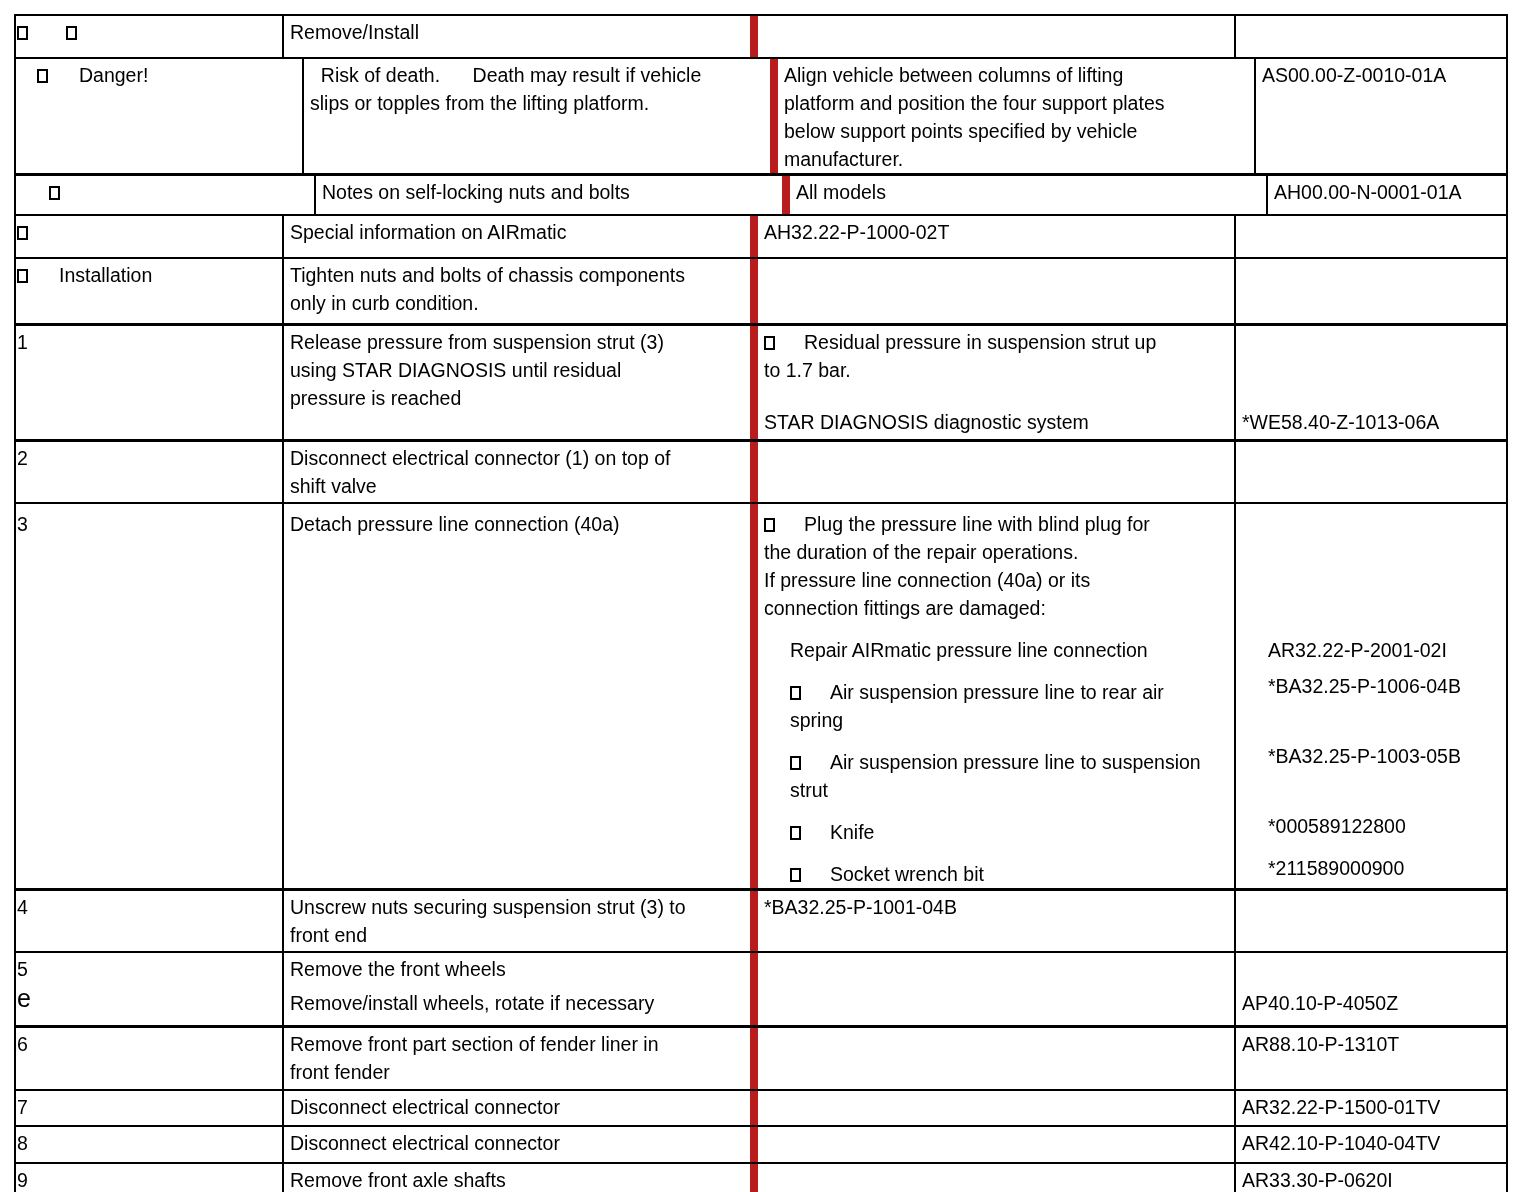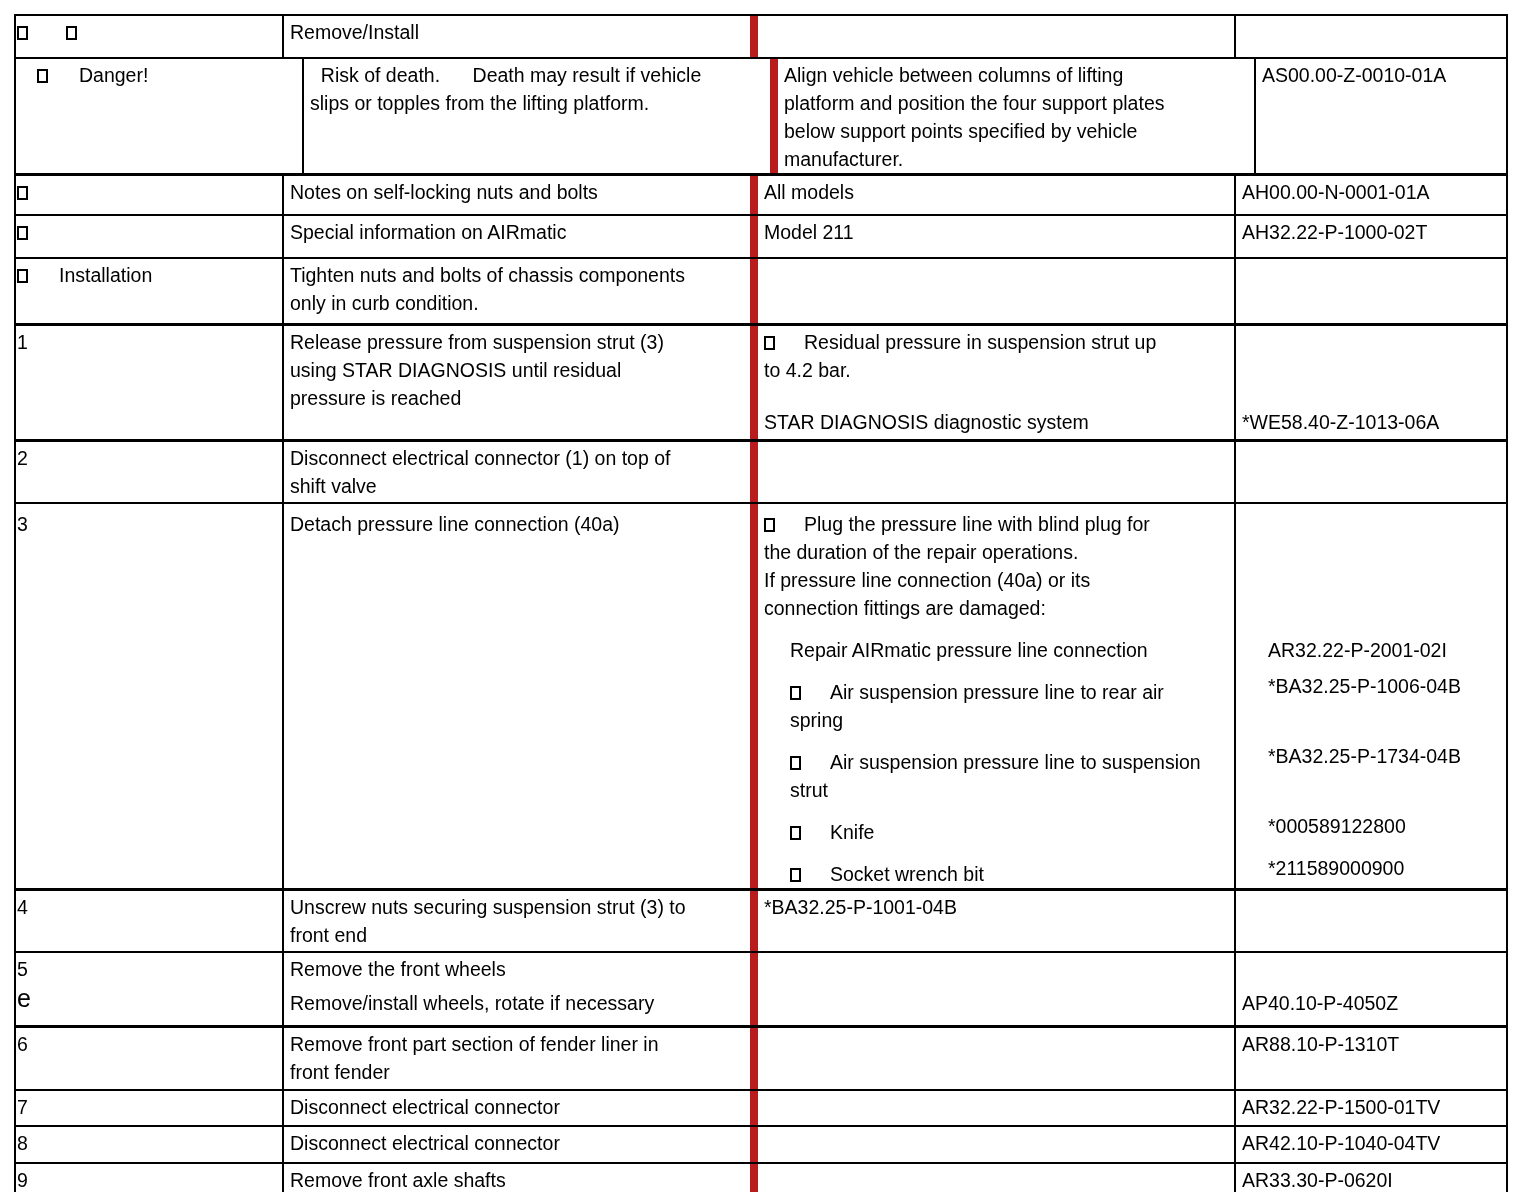--- a/index.html
+++ b/index.html
@@ -1,21 +1,21 @@
 <!DOCTYPE html>
 <html><head>
 <meta charset="utf-8">
 <style>
   html,body{margin:0;padding:0;background:#ffffff;color:#000;}
   body{font-family:"Liberation Sans","DejaVu Sans",sans-serif;font-size:19.5px;line-height:28px;}
   #doc{position:absolute;left:14px;top:14px;width:1494px;border:2px solid #000;box-sizing:border-box;background:#fff;}
   .row{display:grid;grid-template-columns:268px 474px 748px;box-sizing:border-box;border-bottom:2px solid #000;}
   .row.thick{border-bottom-width:3px;}
   .row.last{border-bottom:none;}
-  .r1{min-height:43px;} .r2{min-height:115px;padding-left:20px;} .r3{min-height:40px;} .r4{min-height:43px;}
+  .r1{min-height:43px;} .r2{min-height:115px;padding-left:20px;} .r3{min-height:40px;padding-left:32px;} .r4{min-height:43px;}
   .r5{min-height:67px;} .r6{min-height:116px;} .r7{min-height:62px;} .r8{min-height:366px;}
   .r9{min-height:61px;} .r10{min-height:75px;} .r11{min-height:63px;} .r12{min-height:36px;}
   .r13{min-height:37px;} .r14{min-height:37px;}
   .c1{border-right:2px solid #000;padding:2px 4px 2px 1px;box-sizing:border-box;}
   .c2{border-right:8px solid #b91c1c;padding:2px 8px 2px 6px;box-sizing:border-box;}
   .comb{position:relative;box-sizing:border-box;}
   .comb::after{content:'';position:absolute;left:476px;top:0;bottom:0;width:2px;background:#000;}
   .pair{display:grid;grid-template-columns:478px 270px;}
   .note{padding:2px 10px 0 6px;box-sizing:border-box;border-radius:18px;}
   .code{padding:2px 2px 0 6px;box-sizing:border-box;white-space:pre-wrap;}
@@ -83,21 +83,20 @@
     </div>
   </div>
 
   <div class="row r4">
     <div class="c1">
       <span class="sq"></span>
     </div>
     <div class="c2 pre">Special information on AIRmatic</div>
     <div class="comb">
       <div class="pair">
-        <div class="note pre">Model 211</div>
         <div class="code">AH32.22-P-1000-02T</div>
       </div>
     </div>
   </div>
 
   <div class="row r5 thick">
     <div class="c1">
       <span class="sq gap"></span><span>Installation</span>
     </div>
     <div class="c2 pre">Tighten nuts and bolts of chassis components
@@ -114,21 +113,21 @@
     <div class="c1">
       <span class="stepnum">1</span>
     </div>
     <div class="c2 pre">Release pressure from suspension strut (3)
 using STAR DIAGNOSIS until residual
 pressure is reached</div>
     <div class="comb">
       <div class="pair">
         <div class="note">
           <span class="sq gap3"></span><span class="pre">Residual pressure in suspension strut up
-to 4.2 bar.</span>
+to 1.7 bar.</span>
         </div>
         <div class="code"></div>
       </div>
       <div class="pair mt22">
         <div class="note pre">STAR DIAGNOSIS diagnostic system</div>
         <div class="code">*WE58.40-Z-1013-06A</div>
       </div>
     </div>
   </div>
 
@@ -170,21 +169,21 @@
           <span class="sq gap3"></span><span class="pre">Air suspension pressure line to rear air
 spring</span>
         </div>
         <div class="code"><span class="raised">*BA32.25-P-1006-04B</span></div>
       </div>
       <div class="pair item">
         <div class="note">
           <span class="sq gap3"></span><span class="pre">Air suspension pressure line to suspension
 strut</span>
         </div>
-        <div class="code"><span class="raised">*BA32.25-P-1734-04B</span></div>
+        <div class="code"><span class="raised">*BA32.25-P-1003-05B</span></div>
       </div>
       <div class="pair item">
         <div class="note">
           <span class="sq gap3"></span><span class="pre">Knife</span>
         </div>
         <div class="code"><span class="raised">*000589122800</span></div>
       </div>
       <div class="pair item">
         <div class="note">
           <span class="sq gap3"></span><span class="pre">Socket wrench bit</span>

